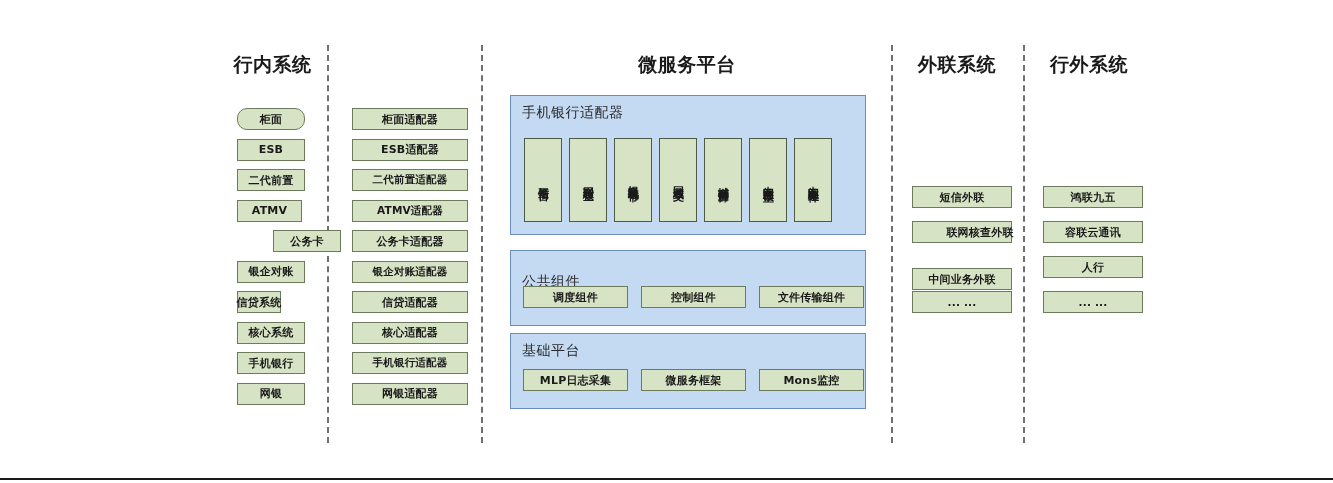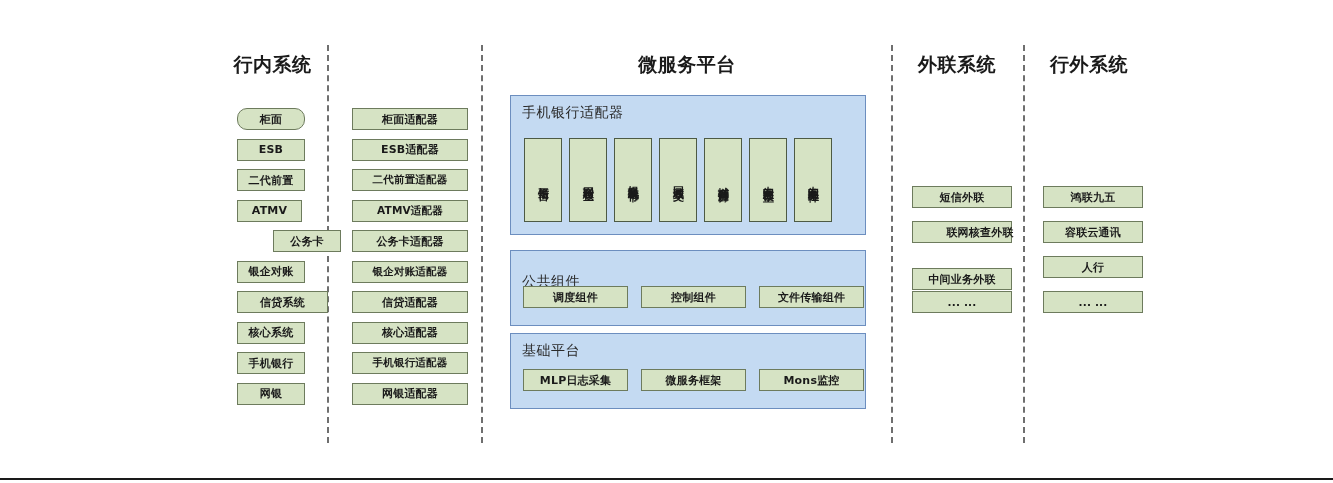--- a/index.html
+++ b/index.html
@@ -107,21 +107,21 @@
     <div class="col-header" style="left: 220px; top: 53px; width: 105px;">行内系统</div>
     <div class="col-header" style="left: 487px; top: 53px; width: 400px;">微服务平台</div>
     <div class="col-header" style="left: 893px; top: 53px; width: 128px;">外联系统</div>
     <div class="col-header" style="left: 1025px; top: 53px; width: 128px;">行外系统</div>
     <div class="gbox" style="left: 237px; top: 108px; width: 68px; height: 22px; border-radius: 10px;">柜面</div>
     <div class="gbox" style="left: 237px; top: 138.5px; width: 68px; height: 22px;">ESB</div>
     <div class="gbox" style="left: 237px; top: 169px; width: 68px; height: 22px;">二代前置</div>
     <div class="gbox" style="left: 237px; top: 199.5px; width: 65px; height: 22px;">ATMV</div>
     <div class="gbox" style="left: 237px; top: 230px; width: 68px; height: 22px; margin-left: 36px;">公务卡</div>
     <div class="gbox" style="left: 237px; top: 260.5px; width: 68px; height: 22px;">银企对账</div>
-    <div class="gbox" style="left: 237px; top: 291px; width: 91px; height: 22px;">信贷系统</div>
+    <div class="gbox" style="left: 237px; top: 291px; width: 44px; height: 22px;">信贷系统</div>
     <div class="gbox" style="left: 237px; top: 321.5px; width: 68px; height: 22px;">核心系统</div>
     <div class="gbox" style="left: 237px; top: 352px; width: 68px; height: 22px;">手机银行</div>
     <div class="gbox" style="left: 237px; top: 382.5px; width: 68px; height: 22px;">网银</div>
     <div class="gbox" style="left: 352px; top: 108px; width: 116px; height: 22px;">柜面适配器</div>
     <div class="gbox" style="left: 352px; top: 138.5px; width: 116px; height: 22px;">ESB适配器</div>
     <div class="gbox small" style="left: 352px; top: 169px; width: 116px; height: 22px;">二代前置适配器</div>
     <div class="gbox small" style="left: 352px; top: 199.5px; width: 116px; height: 22px;">ATMV适配器</div>
     <div class="gbox" style="left: 352px; top: 230px; width: 116px; height: 22px;">公务卡适配器</div>
     <div class="gbox small" style="left: 352px; top: 260.5px; width: 116px; height: 22px;">银企对账适配器</div>
     <div class="gbox" style="left: 352px; top: 291px; width: 116px; height: 22px;">信贷适配器</div>

